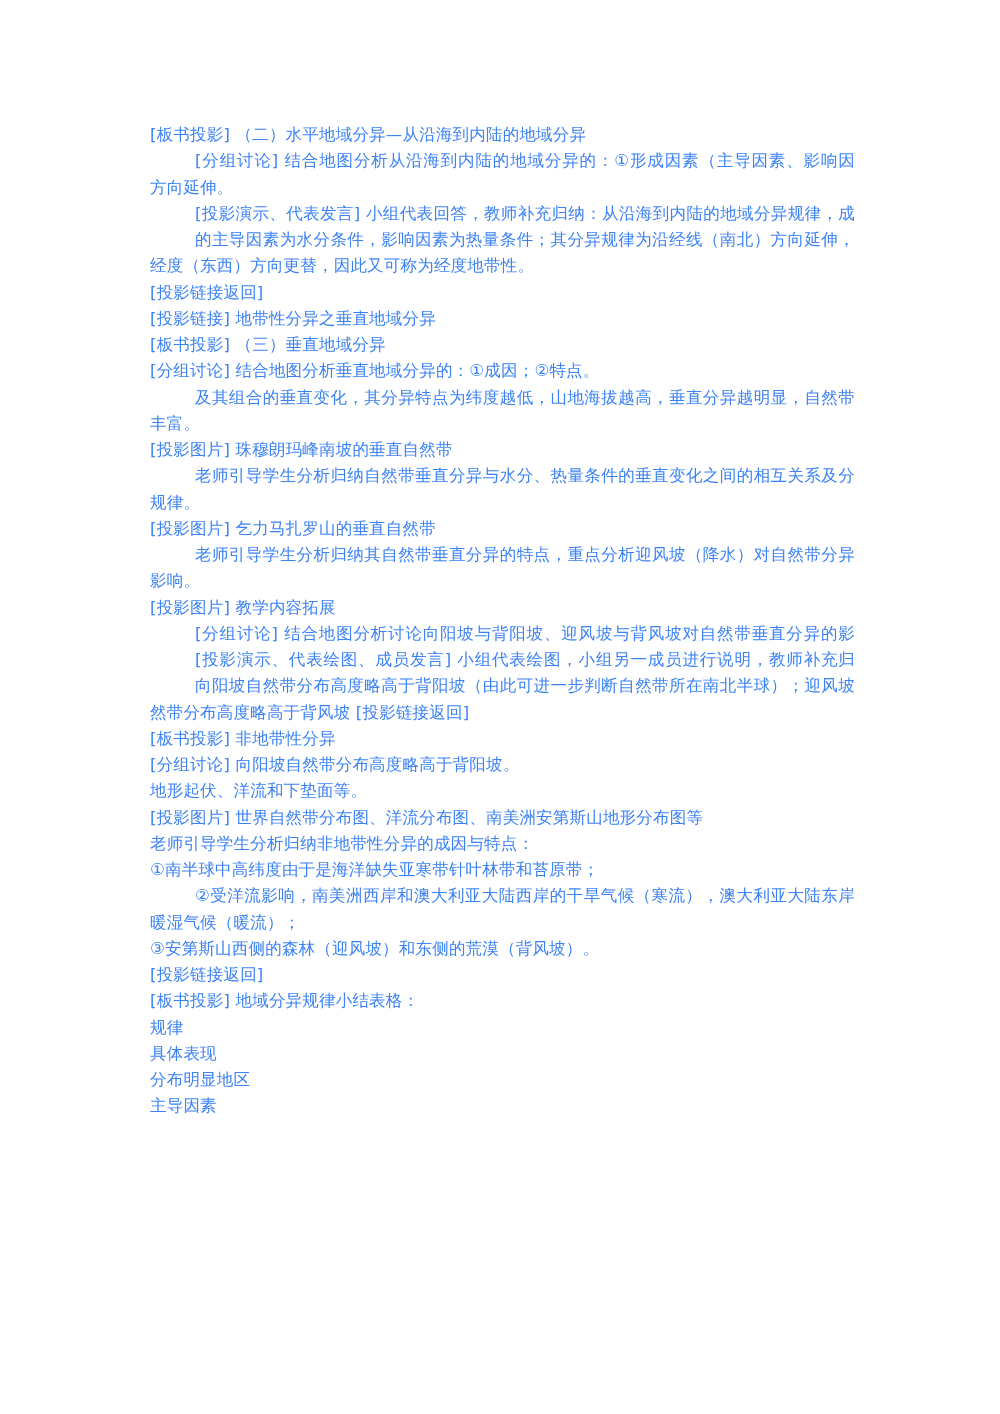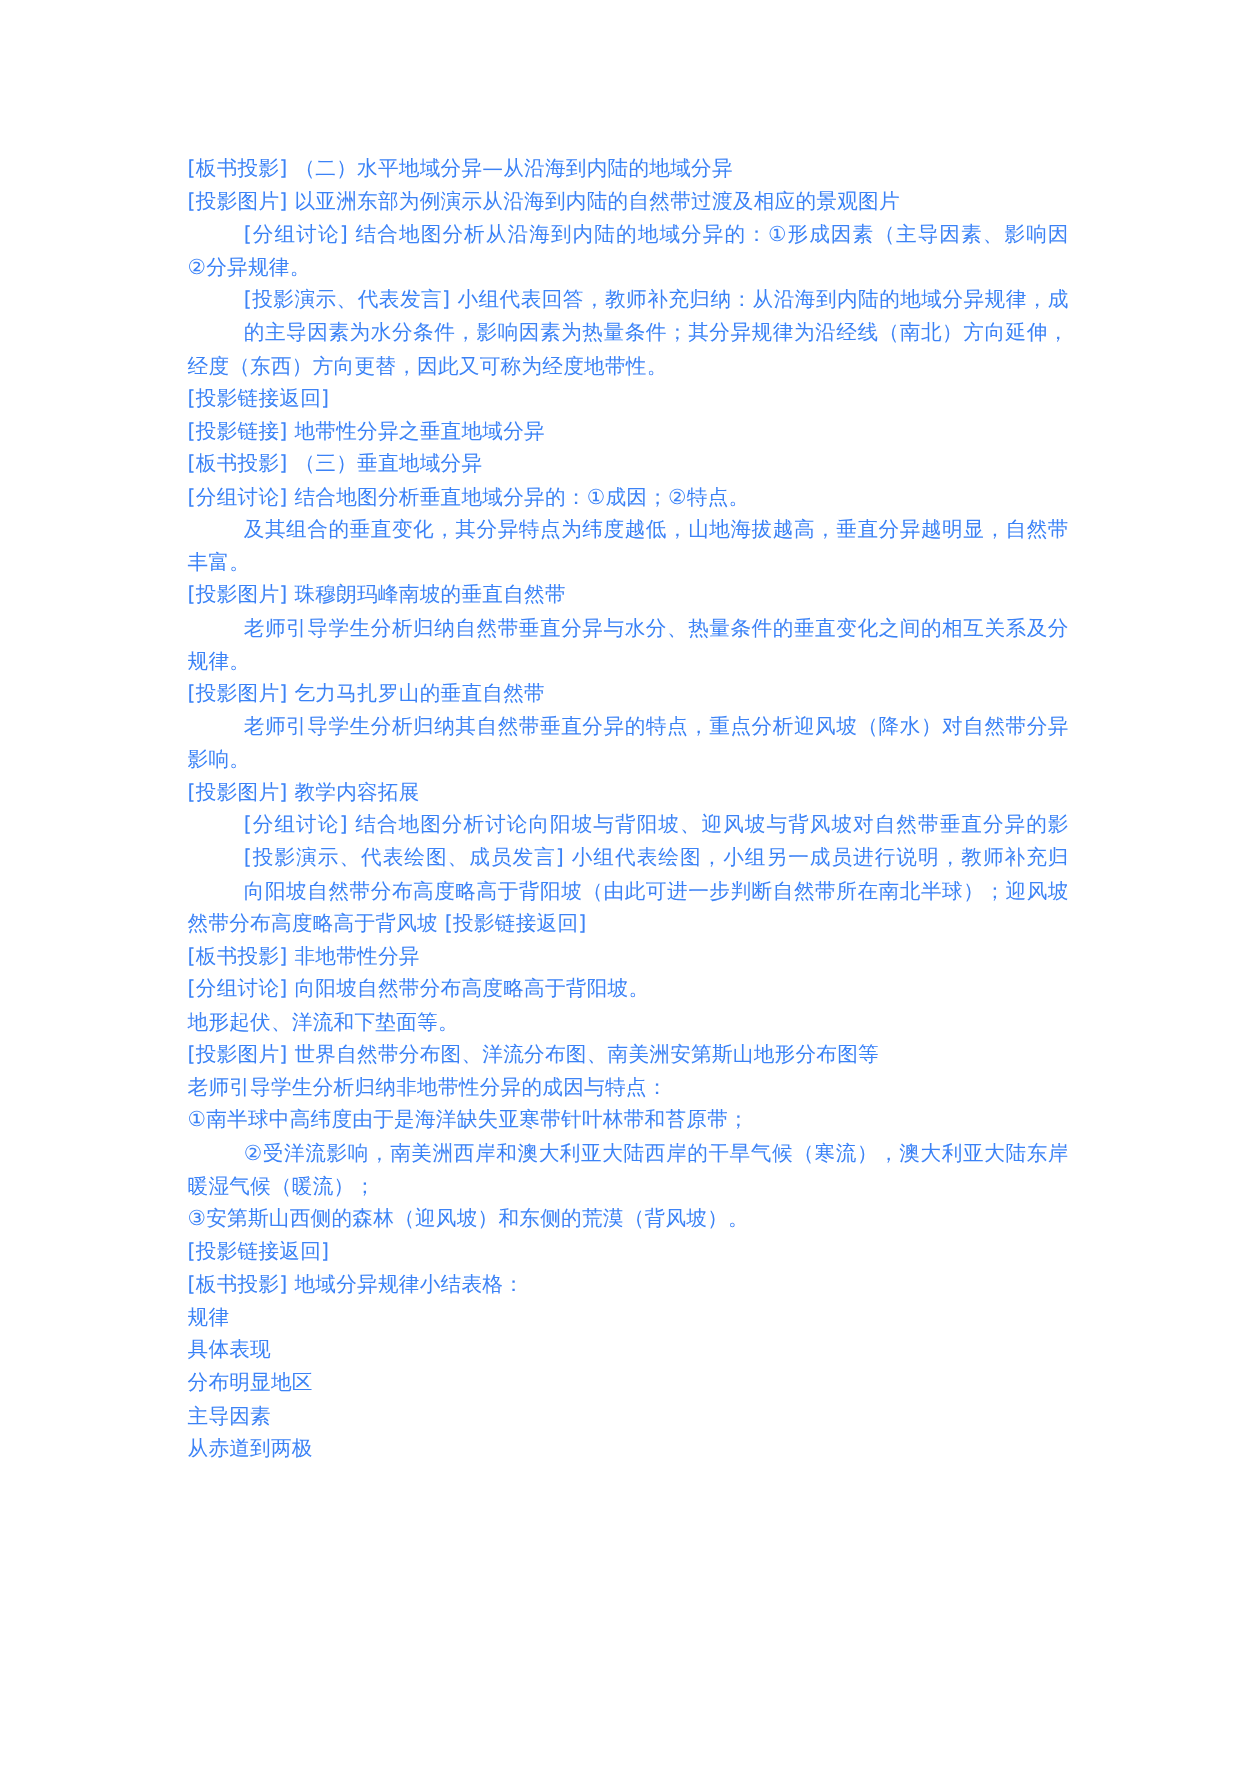--- a/index.html
+++ b/index.html
@@ -10,23 +10,22 @@
     font-size: 16.5px; color: #3b82f6; line-height: 26.25px;
   }
   .line { white-space: nowrap; height: 26.25px; letter-spacing: 0.2px; }
   .line.just { text-align-last: justify; text-align: justify; white-space: normal; overflow: hidden; margin-left: 45px; }
 </style>
 </head>
 <body>
 
 <div class="page">
   <div class="line">[板书投影] （二）水平地域分异—从沿海到内陆的地域分异</div>
-  <div class="line">[投影图片] 以亚洲东部为例演示从沿海到内陆的自然带过渡及相应的景观图片</div>
   <div class="line just">[分组讨论] 结合地图分析从沿海到内陆的地域分异的：①形成因素（主导因素、影响因素）；</div>
-  <div class="line">②分异规律。</div>
+  <div class="line">方向延伸。</div>
   <div class="line just">[投影演示、代表发言] 小组代表回答，教师补充归纳：从沿海到内陆的地域分异规律，成因</div>
   <div class="line just">的主导因素为水分条件，影响因素为热量条件；其分异规律为沿经线（南北）方向延伸，沿</div>
   <div class="line">经度（东西）方向更替，因此又可称为经度地带性。</div>
   <div class="line">[投影链接返回]</div>
   <div class="line">[投影链接] 地带性分异之垂直地域分异</div>
   <div class="line">[板书投影] （三）垂直地域分异</div>
   <div class="line">[分组讨论] 结合地图分析垂直地域分异的：①成因；②特点。</div>
   <div class="line just">及其组合的垂直变化，其分异特点为纬度越低，山地海拔越高，垂直分异越明显，自然带越</div>
   <div class="line">丰富。</div>
   <div class="line">[投影图片] 珠穆朗玛峰南坡的垂直自然带</div>
@@ -48,14 +47,13 @@
   <div class="line">①南半球中高纬度由于是海洋缺失亚寒带针叶林带和苔原带；</div>
   <div class="line just">②受洋流影响，南美洲西岸和澳大利亚大陆西岸的干旱气候（寒流），澳大利亚大陆东岸的</div>
   <div class="line">暖湿气候（暖流）；</div>
   <div class="line">③安第斯山西侧的森林（迎风坡）和东侧的荒漠（背风坡）。</div>
   <div class="line">[投影链接返回]</div>
   <div class="line">[板书投影] 地域分异规律小结表格：</div>
   <div class="line">规律</div>
   <div class="line">具体表现</div>
   <div class="line">分布明显地区</div>
   <div class="line">主导因素</div>
-  <div class="line">从赤道到两极</div>
 </div>
 
 </body></html>

